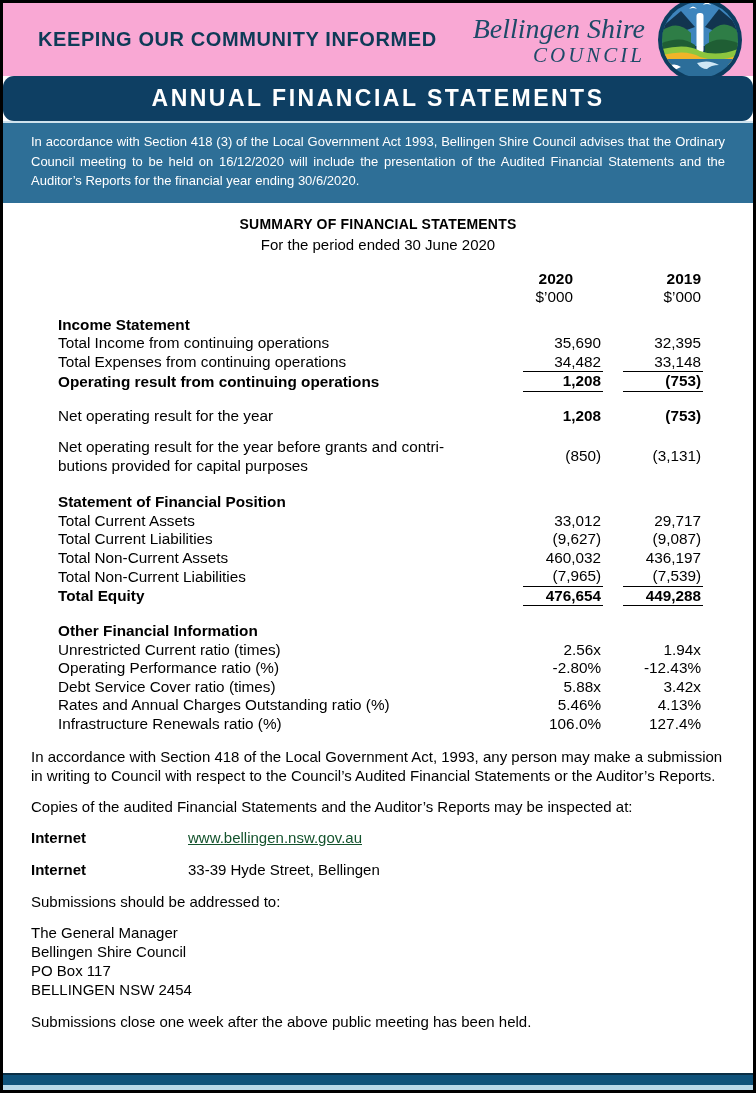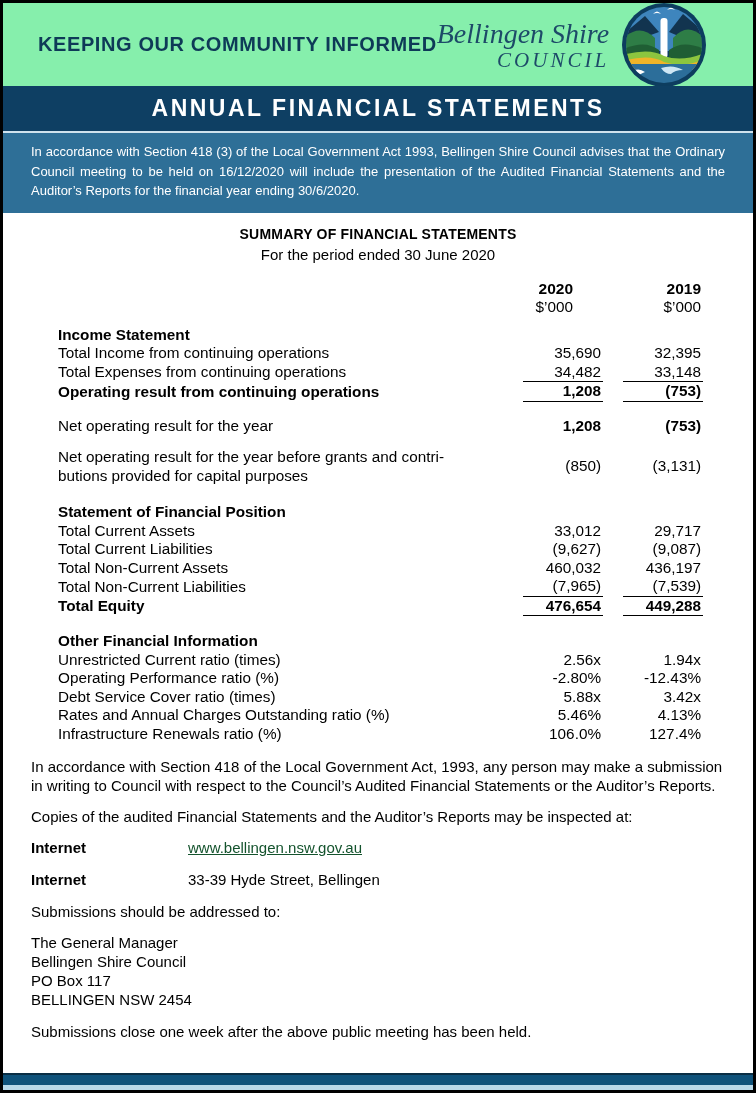--- a/index.html
+++ b/index.html
@@ -5,38 +5,38 @@
   * { margin:0; padding:0; box-sizing:border-box; }
   html,body { width:756px; height:1093px; background:#fff; }
   body { font-family:"Liberation Sans", sans-serif; color:#000; }
   .page {
     width:756px; height:1093px; border:3px solid #000;
     display:flex; flex-direction:column; overflow:hidden; background:#fff;
   }
 
   
   .masthead {
-    background:#86efac; height:83px; flex:0 0 auto;
-    display:flex; align-items:center; 
+    background:#f9a8d4; height:73px; flex:0 0 auto;
+    display:flex; align-items:center; justify-content:space-between;
     padding:0 10px 0 35px;
   }
   .tagline {
     font-size:20px; font-weight:bold; letter-spacing:.6px;
     color:#0e3a57;
   }
   .brand { display:flex; align-items:center; gap:12px;font-style:italic; }
   .wordmark { text-align:right; color:#1d4a68; font-family:"Liberation Serif", serif; }
   .wordmark .line1 { font-size:28px; line-height:30px; }
   .wordmark .line2 { font-size:21px; letter-spacing:3px; line-height:22px; }
   .logo svg { display:block; }
 
   
   .banner {
     background:#0e3f63; height:45px; flex:0 0 auto;
-    display:flex; align-items:center; justify-content:center;
+    display:flex; align-items:center; justify-content:center;border-radius:11px;
   }
   .banner-title {
     color:#fff; font-size:23px; font-weight:bold; letter-spacing:2.5px;
   }
   .banner-sep { height:2px; background:#cfe3ee; flex:0 0 auto; }
 
   
   .notice {
     background:#2e6f97; color:#fff; flex:0 0 auto;
     padding:9px 28px 12px 28px;

